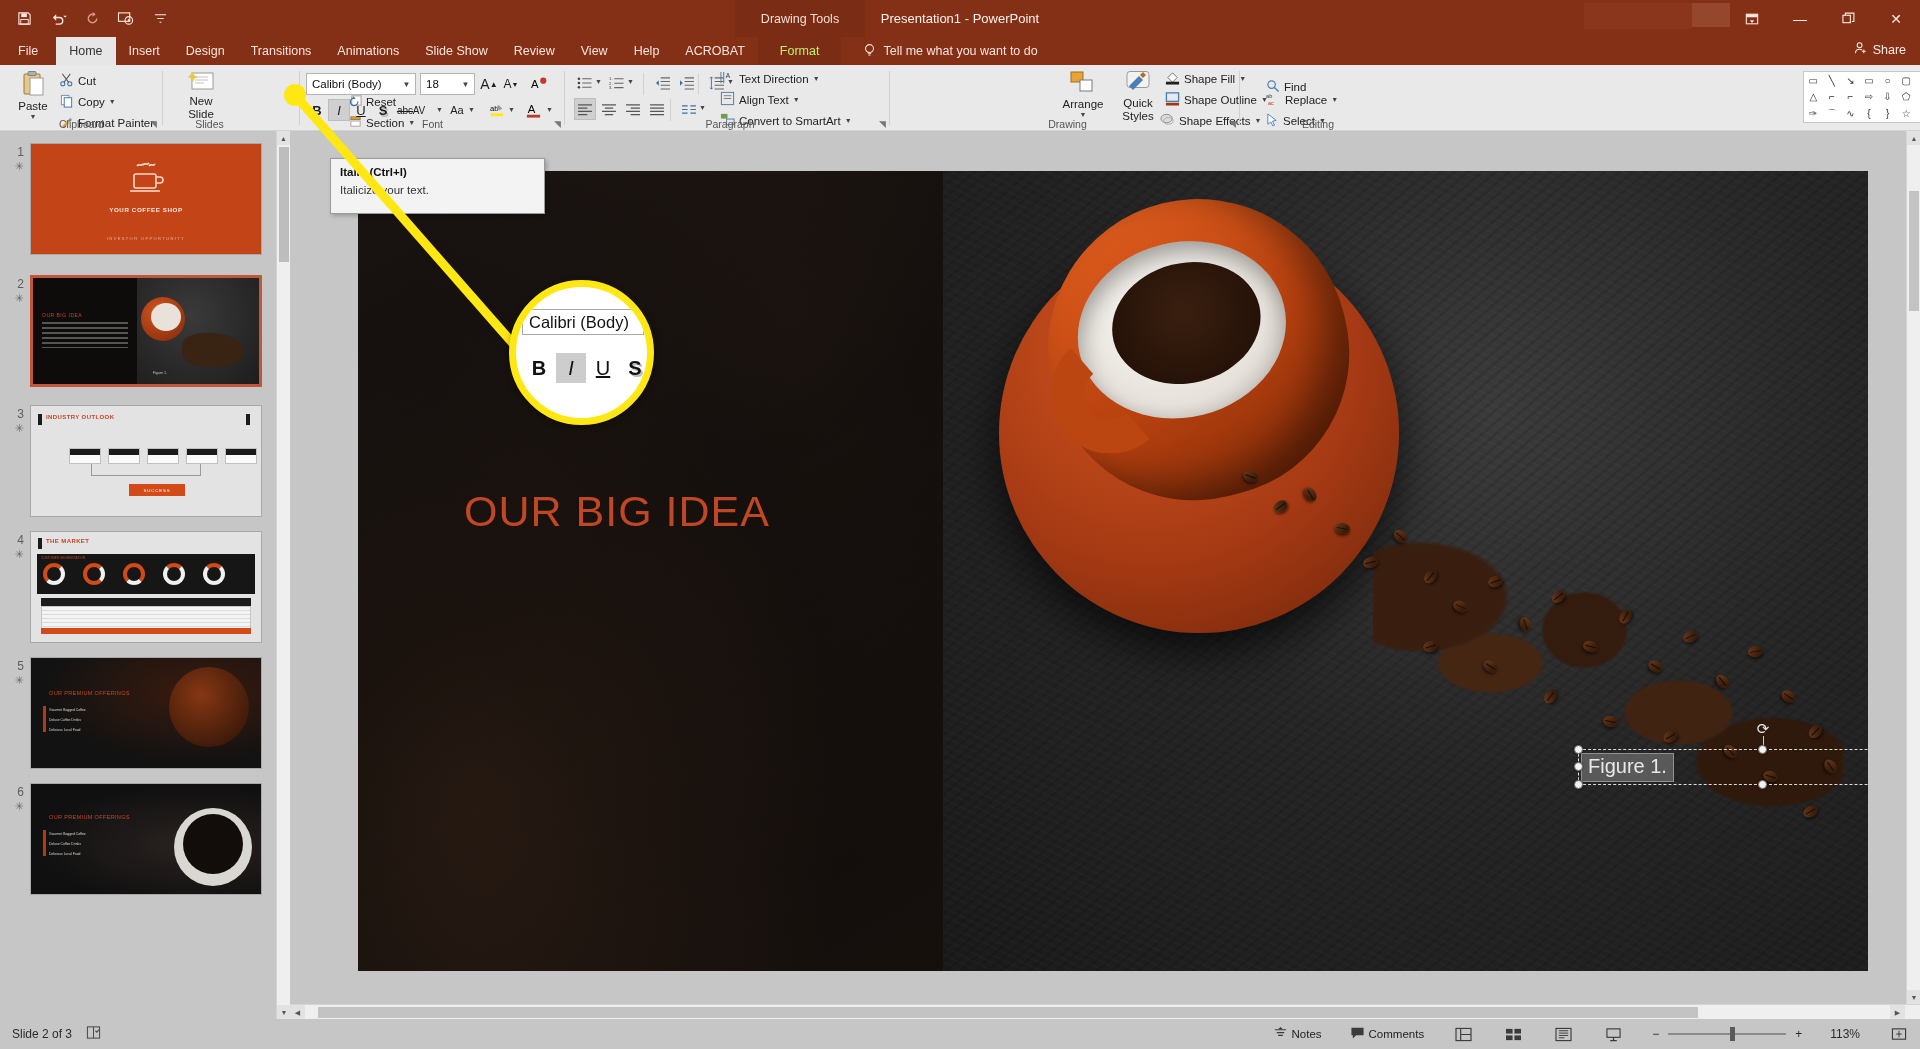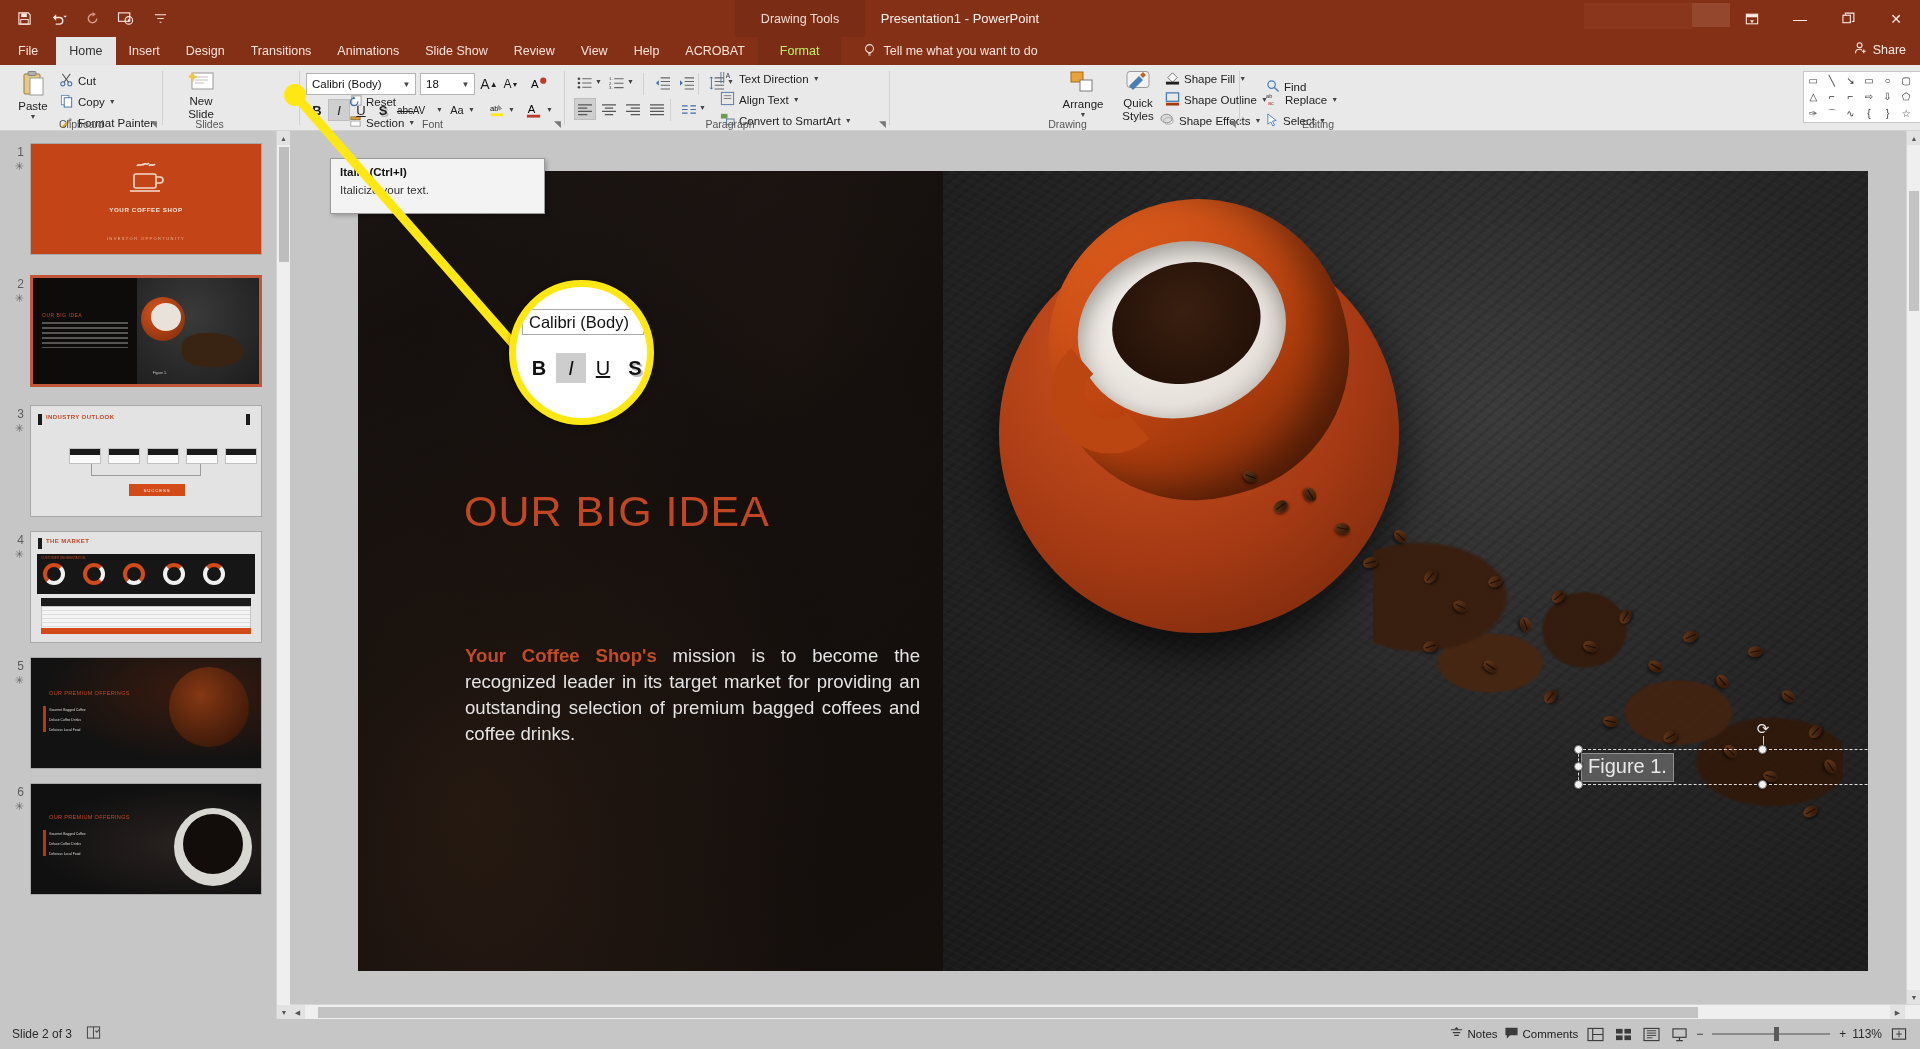--- a/index.html
+++ b/index.html
@@ -302,21 +302,21 @@
   }
   .vscroll .u{top:0;} .vscroll .d{bottom:0;}
 
   
   .statusbar{
     position:absolute; left:0; bottom:0; width:1920px; height:30px;
     background:#c6c6c6; font-size:12px; color:#2b2b2b;
     display:flex; align-items:center;
   }
   .sb-left{ display:flex; align-items:center; gap:14px; padding-left:12px;}
-  .sb-right{ position:absolute; right:10px; display:flex; align-items:center; gap:6px;}
+  .sb-right{ position:absolute; right:10px; display:flex; align-items:center; gap:28px;}
   .viewbtn{ width:22px;height:20px;display:flex;align-items:center;justify-content:center;font-size:13px;}
   .zoomslider{ display:flex; align-items:center; gap:9px; }
   .ztrack{ position:relative; width:118px; height:2px; background:#8b8b8b; }
   .zthumb{ position:absolute; left:62px; top:-6px; width:5px; height:14px; background:#5a5a5a;}
 
   
   .tooltip{
     position:absolute; left:330px; top:158px; width:215px; height:56px;
     background:#f3f3f3; border:1px solid #9a9a9a; box-shadow:2px 2px 4px rgba(0,0,0,.22);
     padding:7px 9px; z-index:60;
@@ -944,23 +944,20 @@
         <div class="down">▼</div>
       </div>
     </div>
 
     <div class="stage">
       <div class="slide">
 
         <div class="slide-left">
           <div class="grain"></div>
           <div class="slide-title">OUR BIG IDEA</div>
-          <div class="slide-body">
-            <b>Your Coffee Shop's</b><span> mission is to become the recognized leader in its target market for providing an outstanding selection of premium bagged coffees and coffee drinks.</span>
-          </div>
         </div>
 
         <div class="slide-right">
           <div class="slate"></div>
           <div class="saucer"></div>
           <div class="cup">
             <div class="cup-inner"></div>
             <div class="cup-dark"></div>
             <div class="handle"></div>
           </div>

